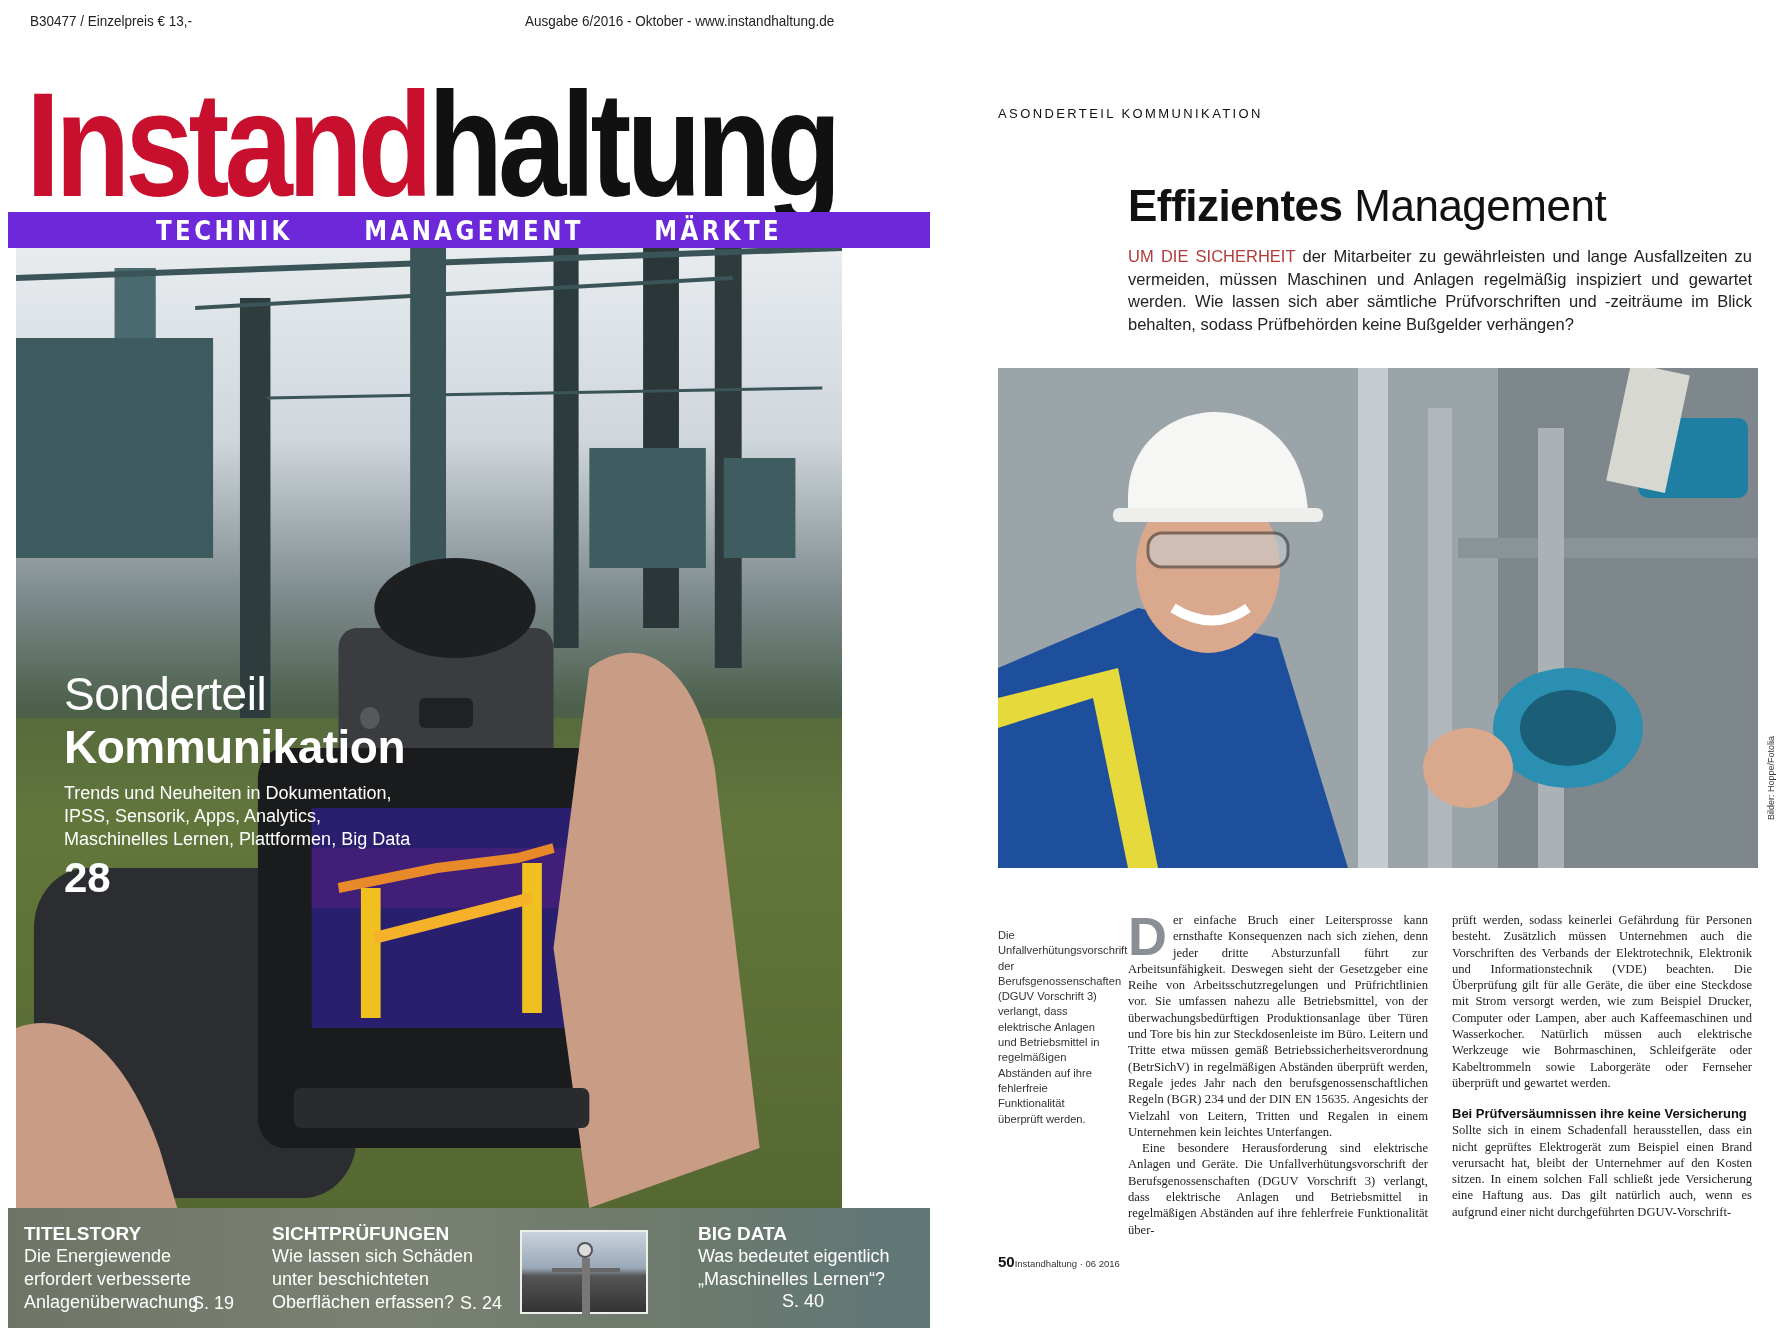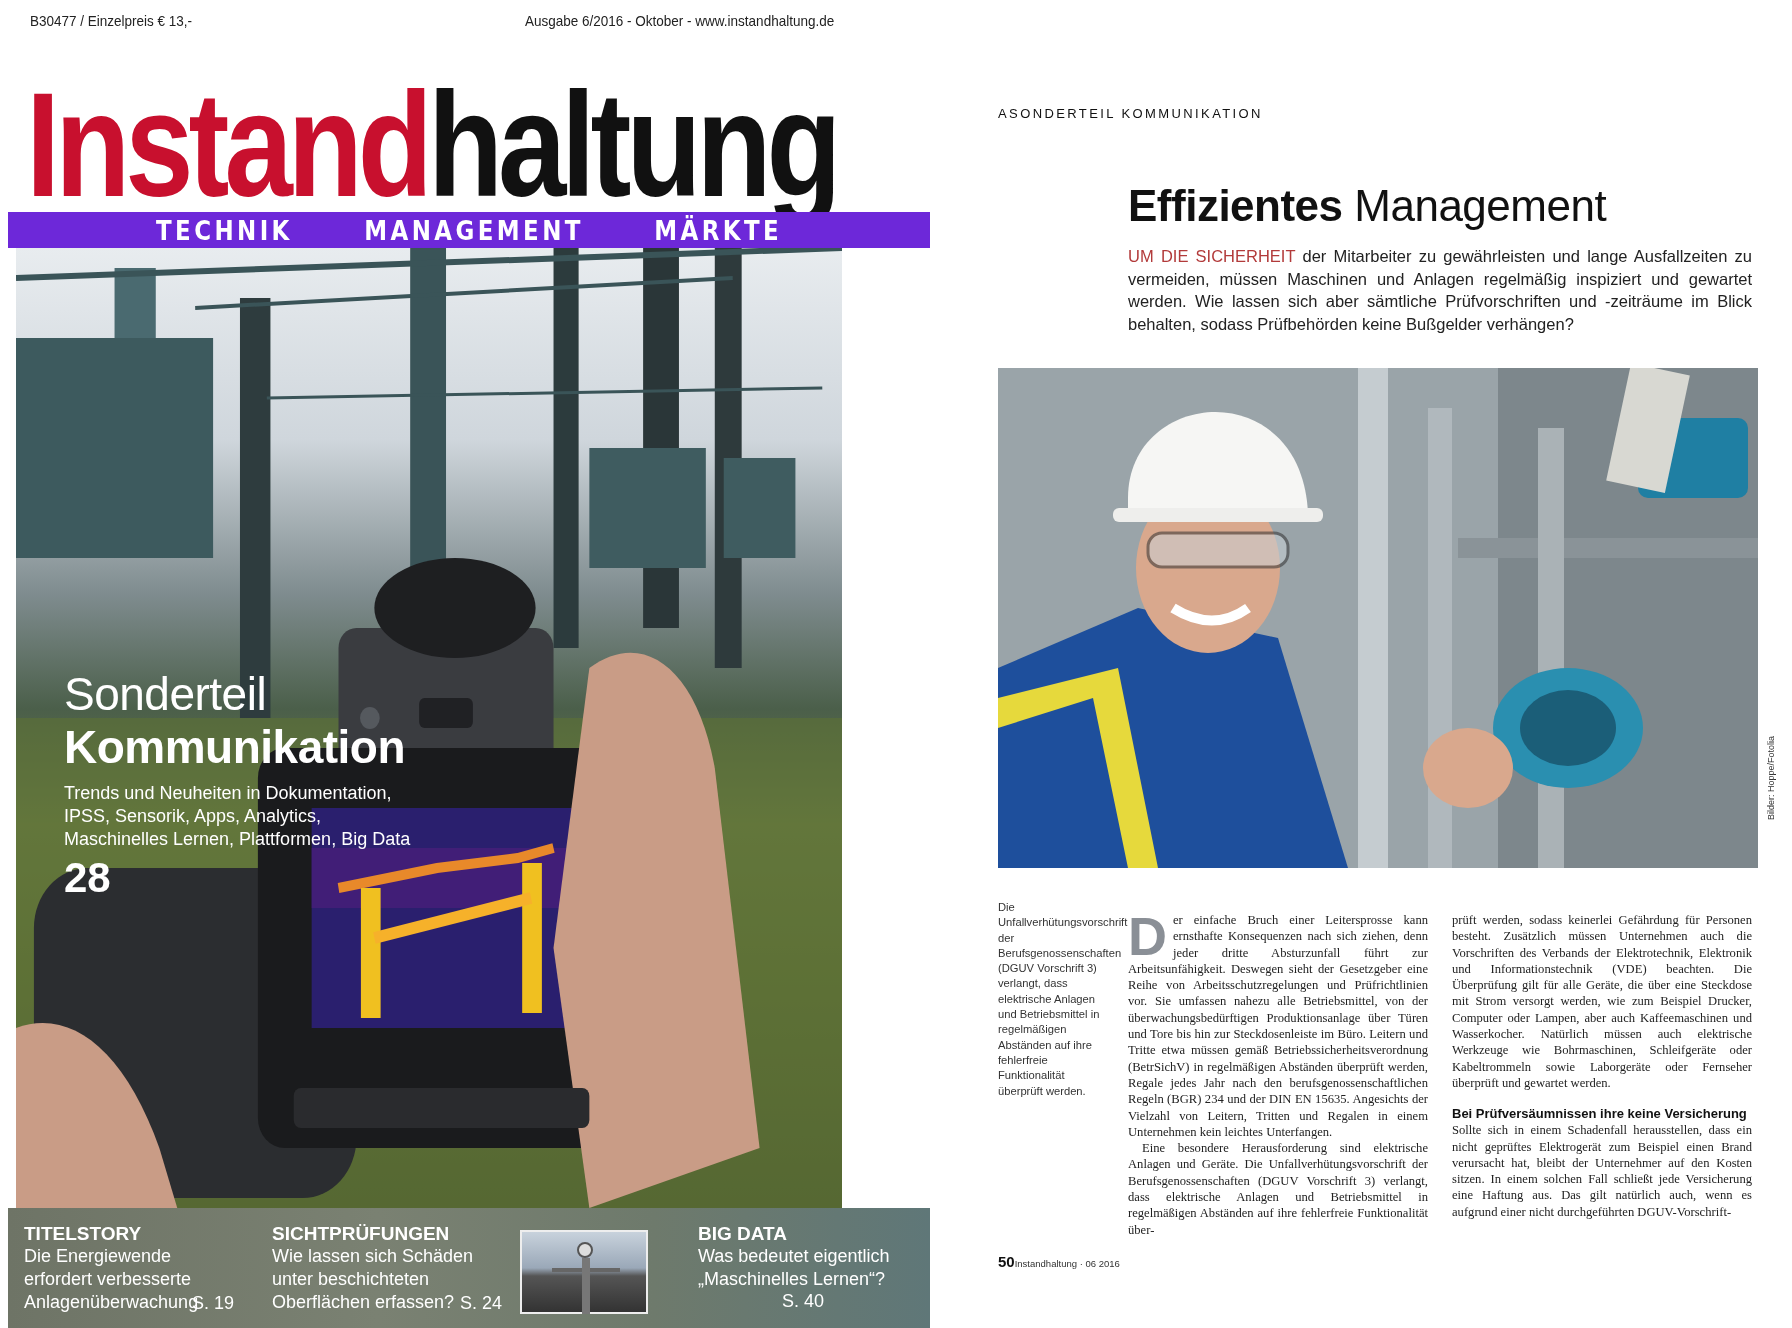--- a/index.html
+++ b/index.html
@@ -53,21 +53,21 @@
   .headline { position: absolute; left: 138px; top: 178px; font-size: 44px; line-height: 56px; color: #111; letter-spacing: -0.5px; white-space: nowrap; }
   .headline b { font-weight: 700; }
   .headline span { font-weight: 400; }
   .intro { position: absolute; left: 138px; top: 245px; width: 624px; font-size: 16.5px; line-height: 22.5px; text-align: justify; color: #222; }
   .intro .lead { color: #b23a3a; }
 
   .hero { position: absolute; left: 8px; top: 368px; width: 760px; height: 500px; overflow: hidden;
     background: linear-gradient(100deg, #8c969c 0%, #b7c0c5 30%, #9ea6aa 55%, #6f7a80 80%, #4c5559 100%); }
   .credit { position: absolute; left: 776px; top: 820px; font-size: 9px; color: #333; transform: rotate(-90deg); transform-origin: left top; white-space: nowrap; }
 
-  .caption { position: absolute; left: 8px; top: 900px; width: 110px; font-size: 11.2px; line-height: 15.3px; color: #333; }
+  .caption { position: absolute; left: 8px; top: 928px; width: 110px; font-size: 11.2px; line-height: 15.3px; color: #333; }
   .col { position: absolute; top: 912px; width: 300px; font-family: "Liberation Serif", serif; font-size: 12.6px; line-height: 16.3px; text-align: justify; color: #222; }
   .col-1 { left: 138px; }
   .col-2 { left: 462px; }
   .dropcap { float: left; font-family: "Liberation Sans", sans-serif; font-weight: 700; font-size: 54px; line-height: 44px; color: #8a8f96; margin: 2px 6px 0 0; }
   .col p + p { text-indent: 14px; }
   .subhead { font-family: "Liberation Sans", sans-serif; font-weight: 700; font-size: 13px; margin-top: 14px; line-height: 17px; color: #111; }
   .folio { position: absolute; left: 8px; top: 1253px; display: flex; align-items: baseline; gap: 0; text-align: right; }
   .folio .num { font-size: 15px; font-weight: 700; color: #111; }
   .folio .pub { font-size: 9.5px; color: #333; }
 </style>

